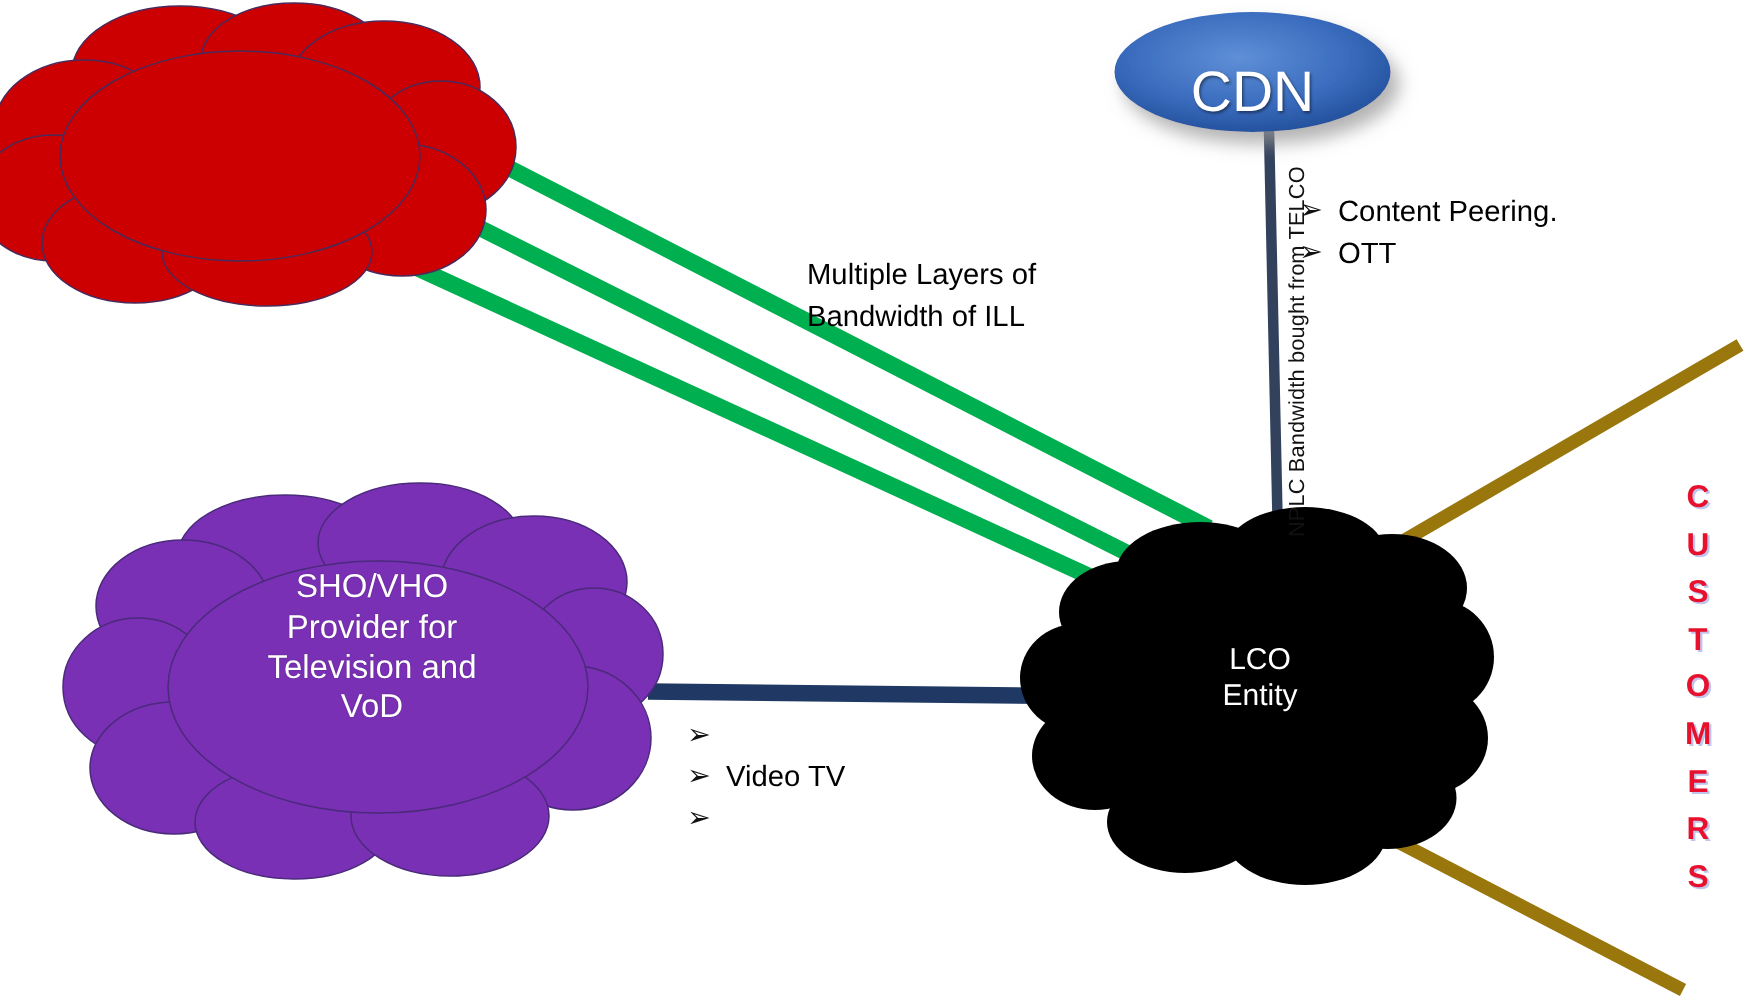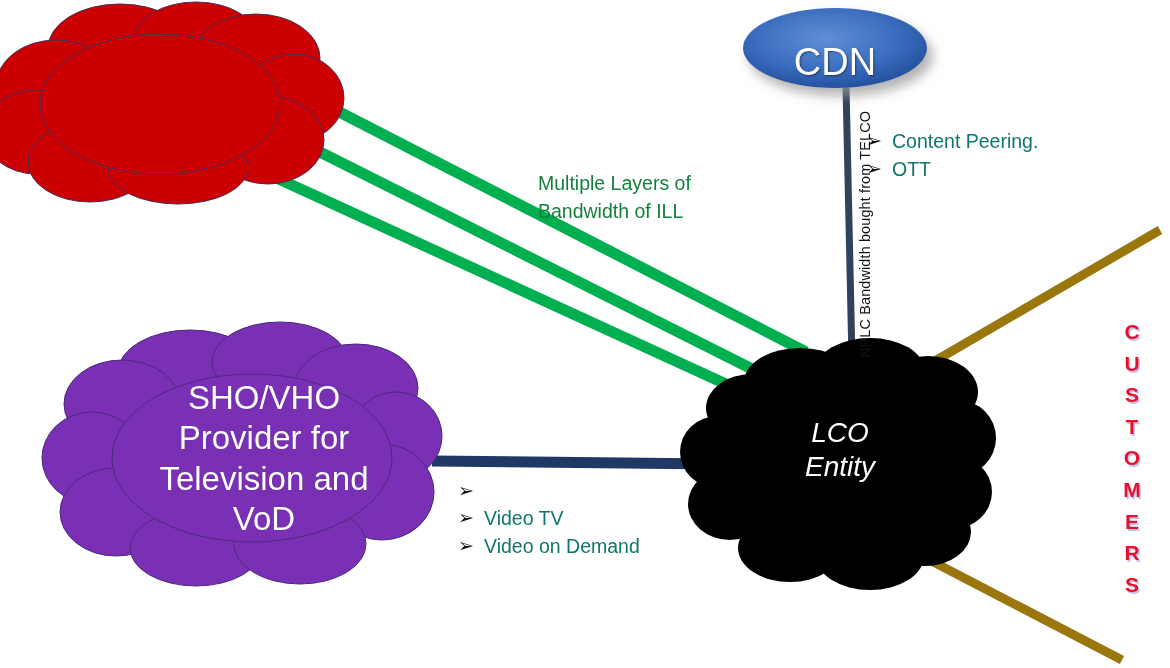--- a/index.html
+++ b/index.html
@@ -22,37 +22,37 @@
   }
   #telcos-label{
     left:60px;top:88px;width:180px;font-size:19px;
   }
   #cdn-label{
     left:742px;top:26px;width:186px;font-size:38px;font-weight:normal;
     text-shadow:1px 1px 2px rgba(0,0,0,.45);
     margin-top:13px;
   }
   #sho-label{
-    left:114px;top:378px;width:300px;font-size:33px;
+    left:98px;top:378px;width:300px;font-size:22px;
   }
   #lco-label{
-    left:745px;top:416px;width:190px;font-size:28px;font-style:italic;
-  }
-
-  .plain{color:#15803d;font-size:19.5px;line-height:1.42;}
+    left:745px;top:428px;width:190px;font-size:20px;
+  }
+
+  .plain{color:#000000;font-size:19.5px;line-height:1.42;}
 
   #ill-label{left:538px;top:170px;width:210px;}
 
   
   .bullets{position:absolute;}
   .bullets .row{display:flex;align-items:flex-start;line-height:1.42;}
   .bullets .marker{
     width:26px;flex:0 0 26px;color:#111;font-size:19px;line-height:1.42;
   }
-  .bullets .btxt{color:#0f766e;font-size:19.5px;line-height:1.42;}
+  .bullets .btxt{color:#000000;font-size:19.5px;line-height:1.42;}
   #cdn-bullets{left:866px;top:128px;width:260px;}
   #sho-bullets{left:458px;top:478px;width:240px;}
 
   
   #nplc-label{
     left:745px;top:230px;width:240px;
     transform:rotate(-90deg);transform-origin:center center;
     font-size:14.5px;color:#111;text-align:center;letter-spacing:.1px;
   }
 
@@ -179,21 +179,20 @@
   <div class="bullets" id="sho-bullets">
     <div class="row">
       <span class="marker">➢</span>
     </div>
     <div class="row">
       <span class="marker">➢</span>
       <span class="btxt">Video TV</span>
     </div>
     <div class="row">
       <span class="marker">➢</span>
-      <span class="btxt">Video on Demand</span>
     </div>
   </div>
 
   <div id="customers">
     <span class="ch">C</span>
     <span class="ch">U</span>
     <span class="ch">S</span>
     <span class="ch">T</span>
     <span class="ch">O</span>
     <span class="ch">M</span>

